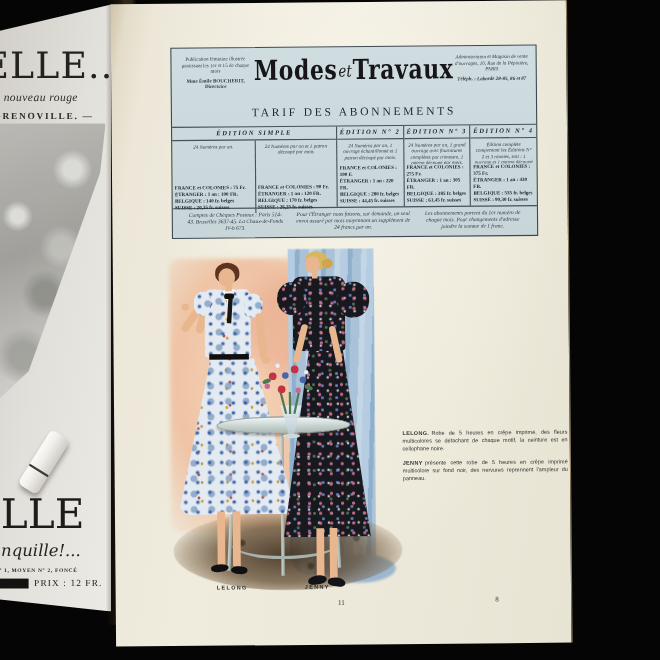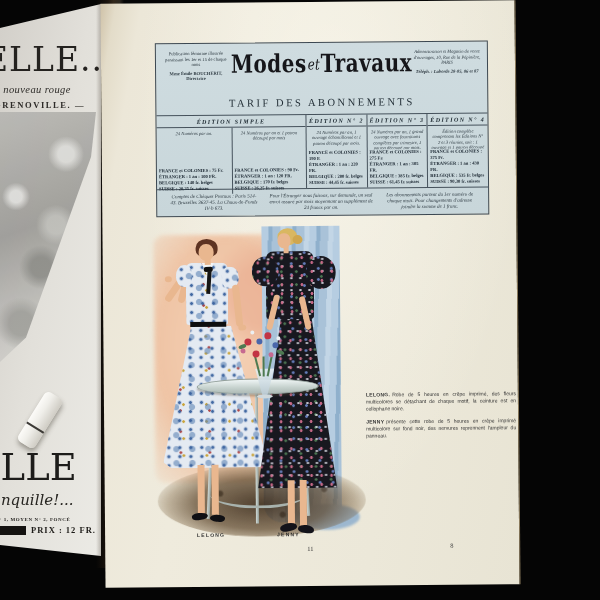--- a/index.html
+++ b/index.html
@@ -31,21 +31,21 @@
     box-shadow:2px 3px 5px rgba(60,55,45,.45); }
   .ad-tube-band { position:absolute; left:0; bottom:32%; width:100%; height:2px; background:#3c3a36; }
   .ad-headline2 { position:absolute; left:-14px; top:446px; font-family:"DejaVu Serif",serif;
     font-size:37px; color:#1d1c1a; white-space:nowrap; }
   .ad-script { position:absolute; left:-8px; top:491px; font-style:italic; font-size:15px;
     color:#262420; white-space:nowrap; font-family:"DejaVu Serif",serif; }
   .ad-shades { position:absolute; left:-5px; top:517px; font-size:5px; letter-spacing:.6px;
     color:#2a2825; white-space:nowrap; font-weight:bold; }
   .ad-price-row { position:absolute; left:0; top:525px; display:flex; align-items:center; }
   .ad-price-bar { width:26px; height:9px; background:#141210; }
-  .ad-price { margin-left:5px; font-size:8.5px; font-weight:bold; letter-spacing:1px;
+  .ad-price { margin-left:5px; font-size:8.5px; font-weight:normal; letter-spacing:1px;
     color:#1d1b18; white-space:nowrap; }
 
   
   .gutter { position:absolute; left:96px; top:0; width:28px; height:568px;
     background:linear-gradient(to right, rgba(20,14,8,0) 0%, rgba(42,30,18,.6) 42%,
       rgba(88,68,45,.55) 62%, rgba(160,140,108,.25) 84%, rgba(160,140,108,0) 100%); }
 
   
   .main-page { position:absolute; left:103px; top:2px; width:415px; height:584px;
     transform:rotate(-0.5deg); border-right:1px solid #8a7a5c;

